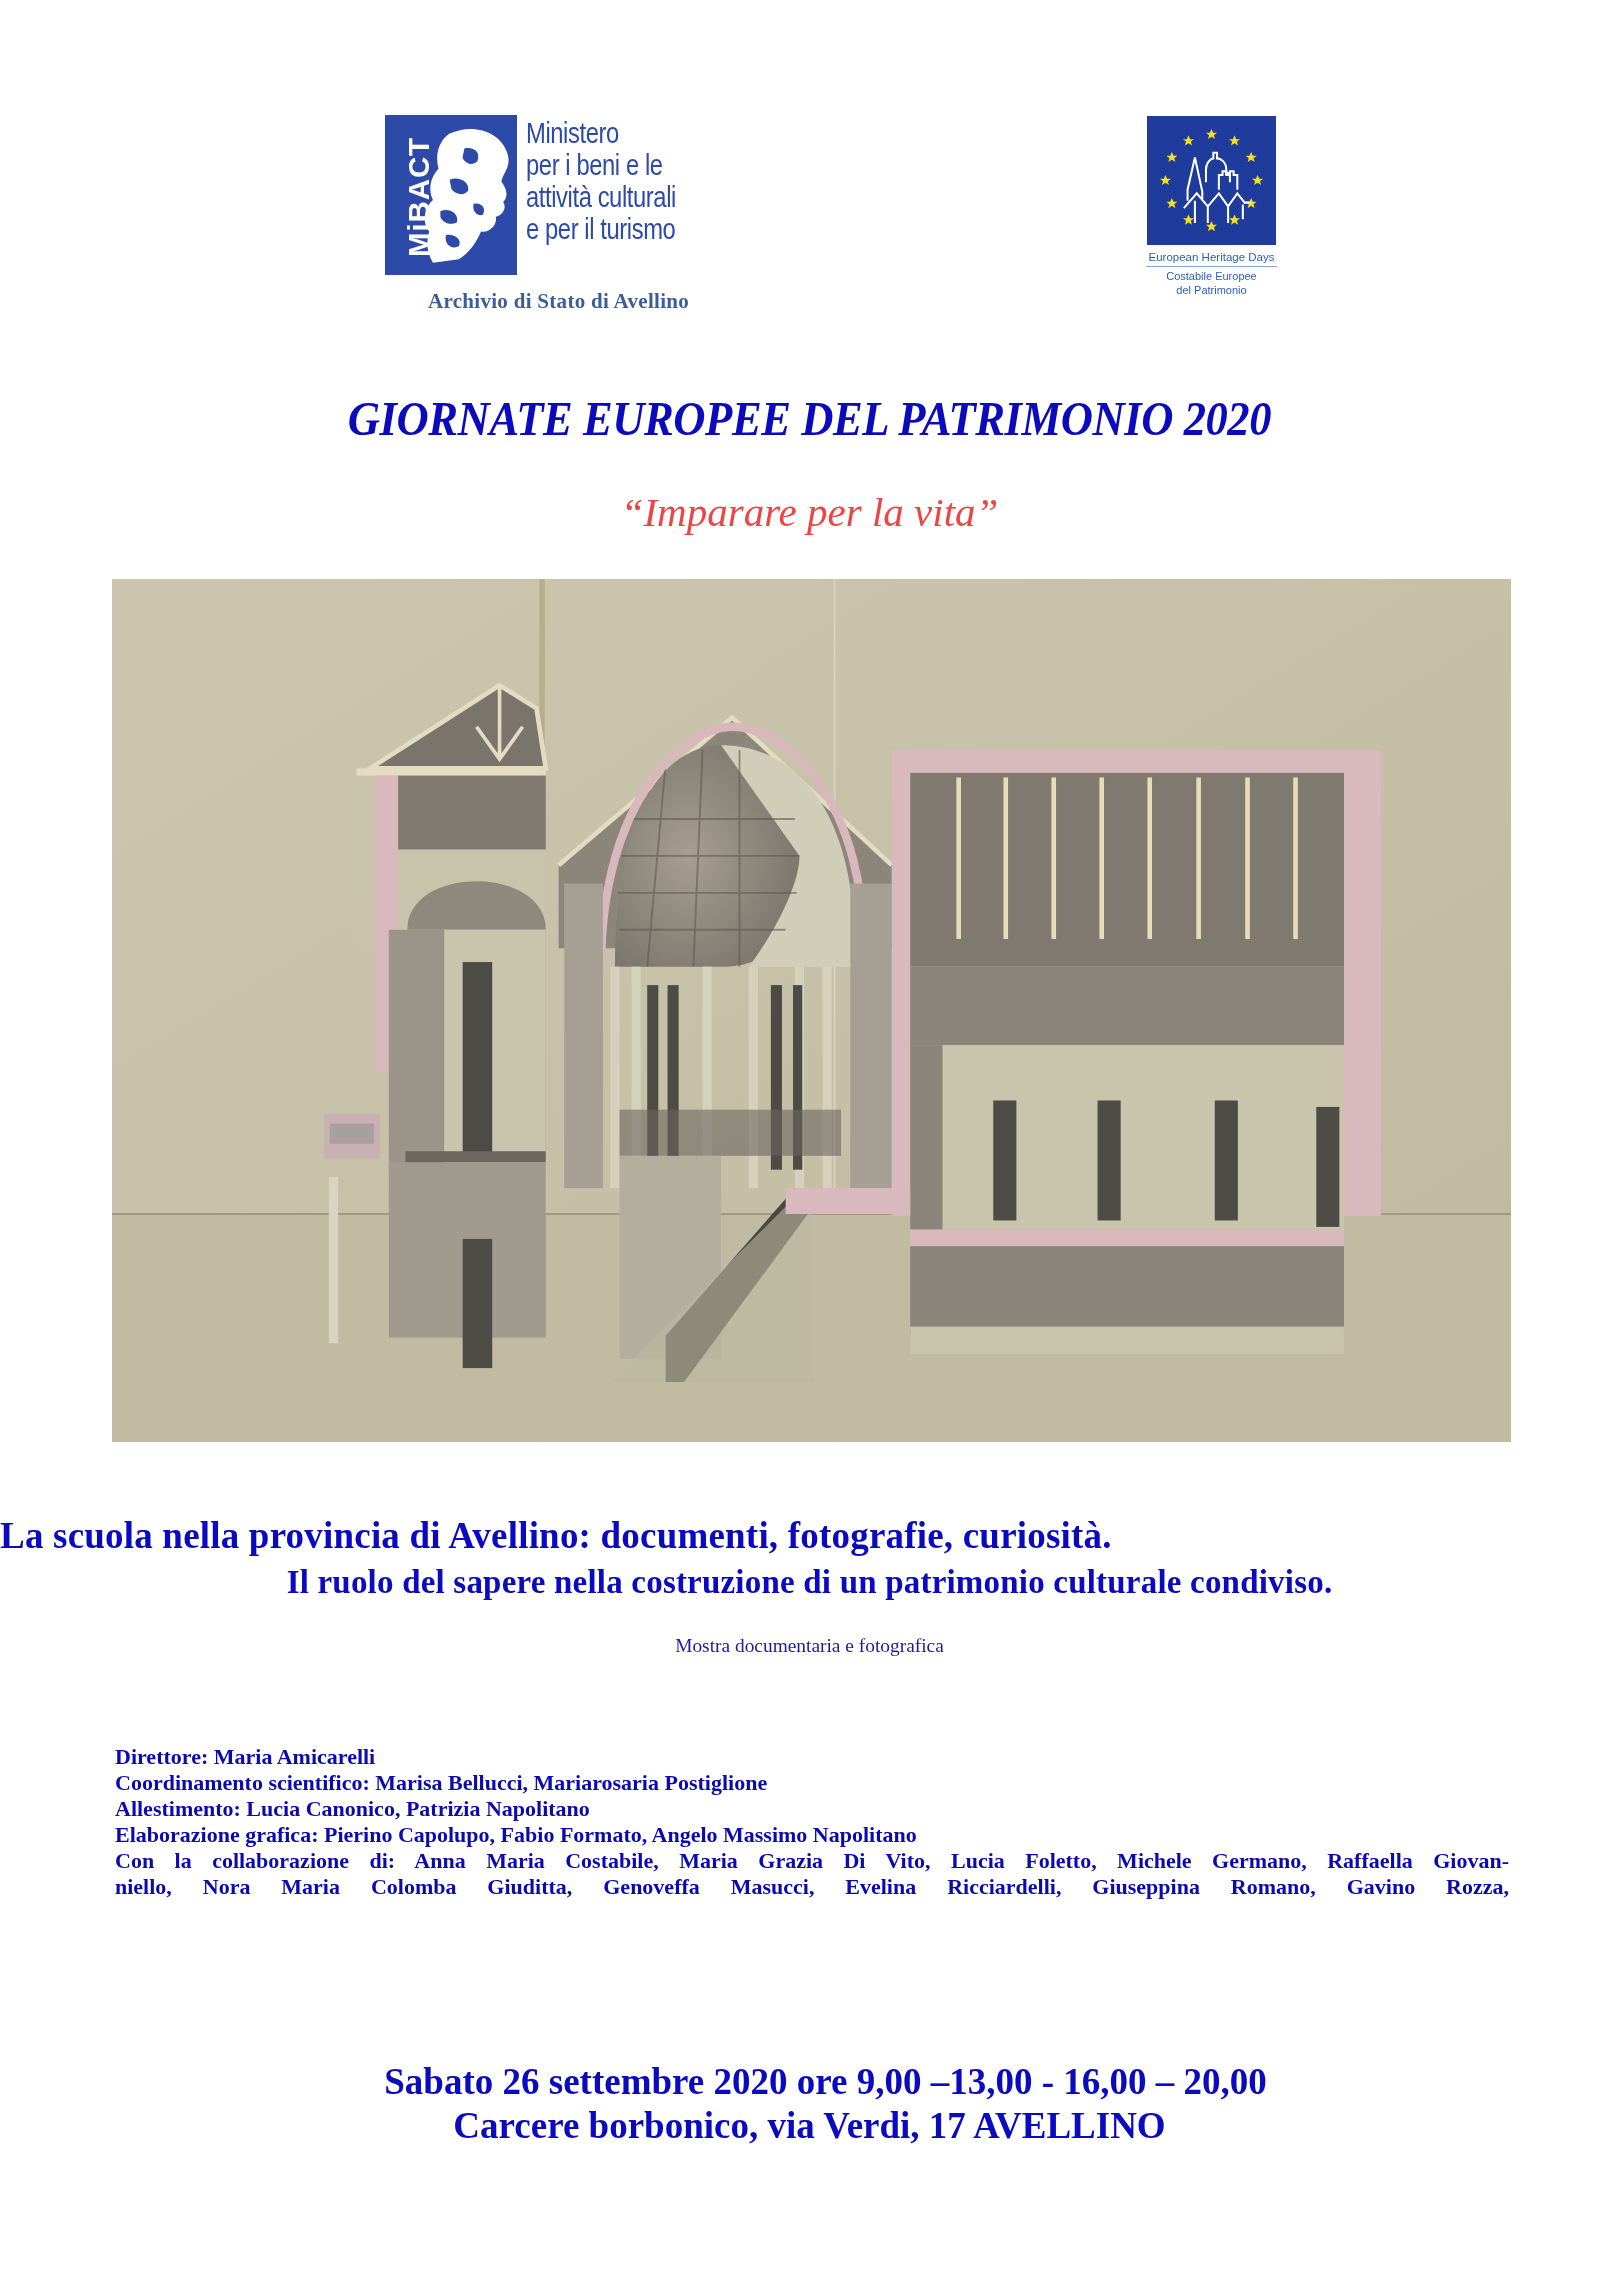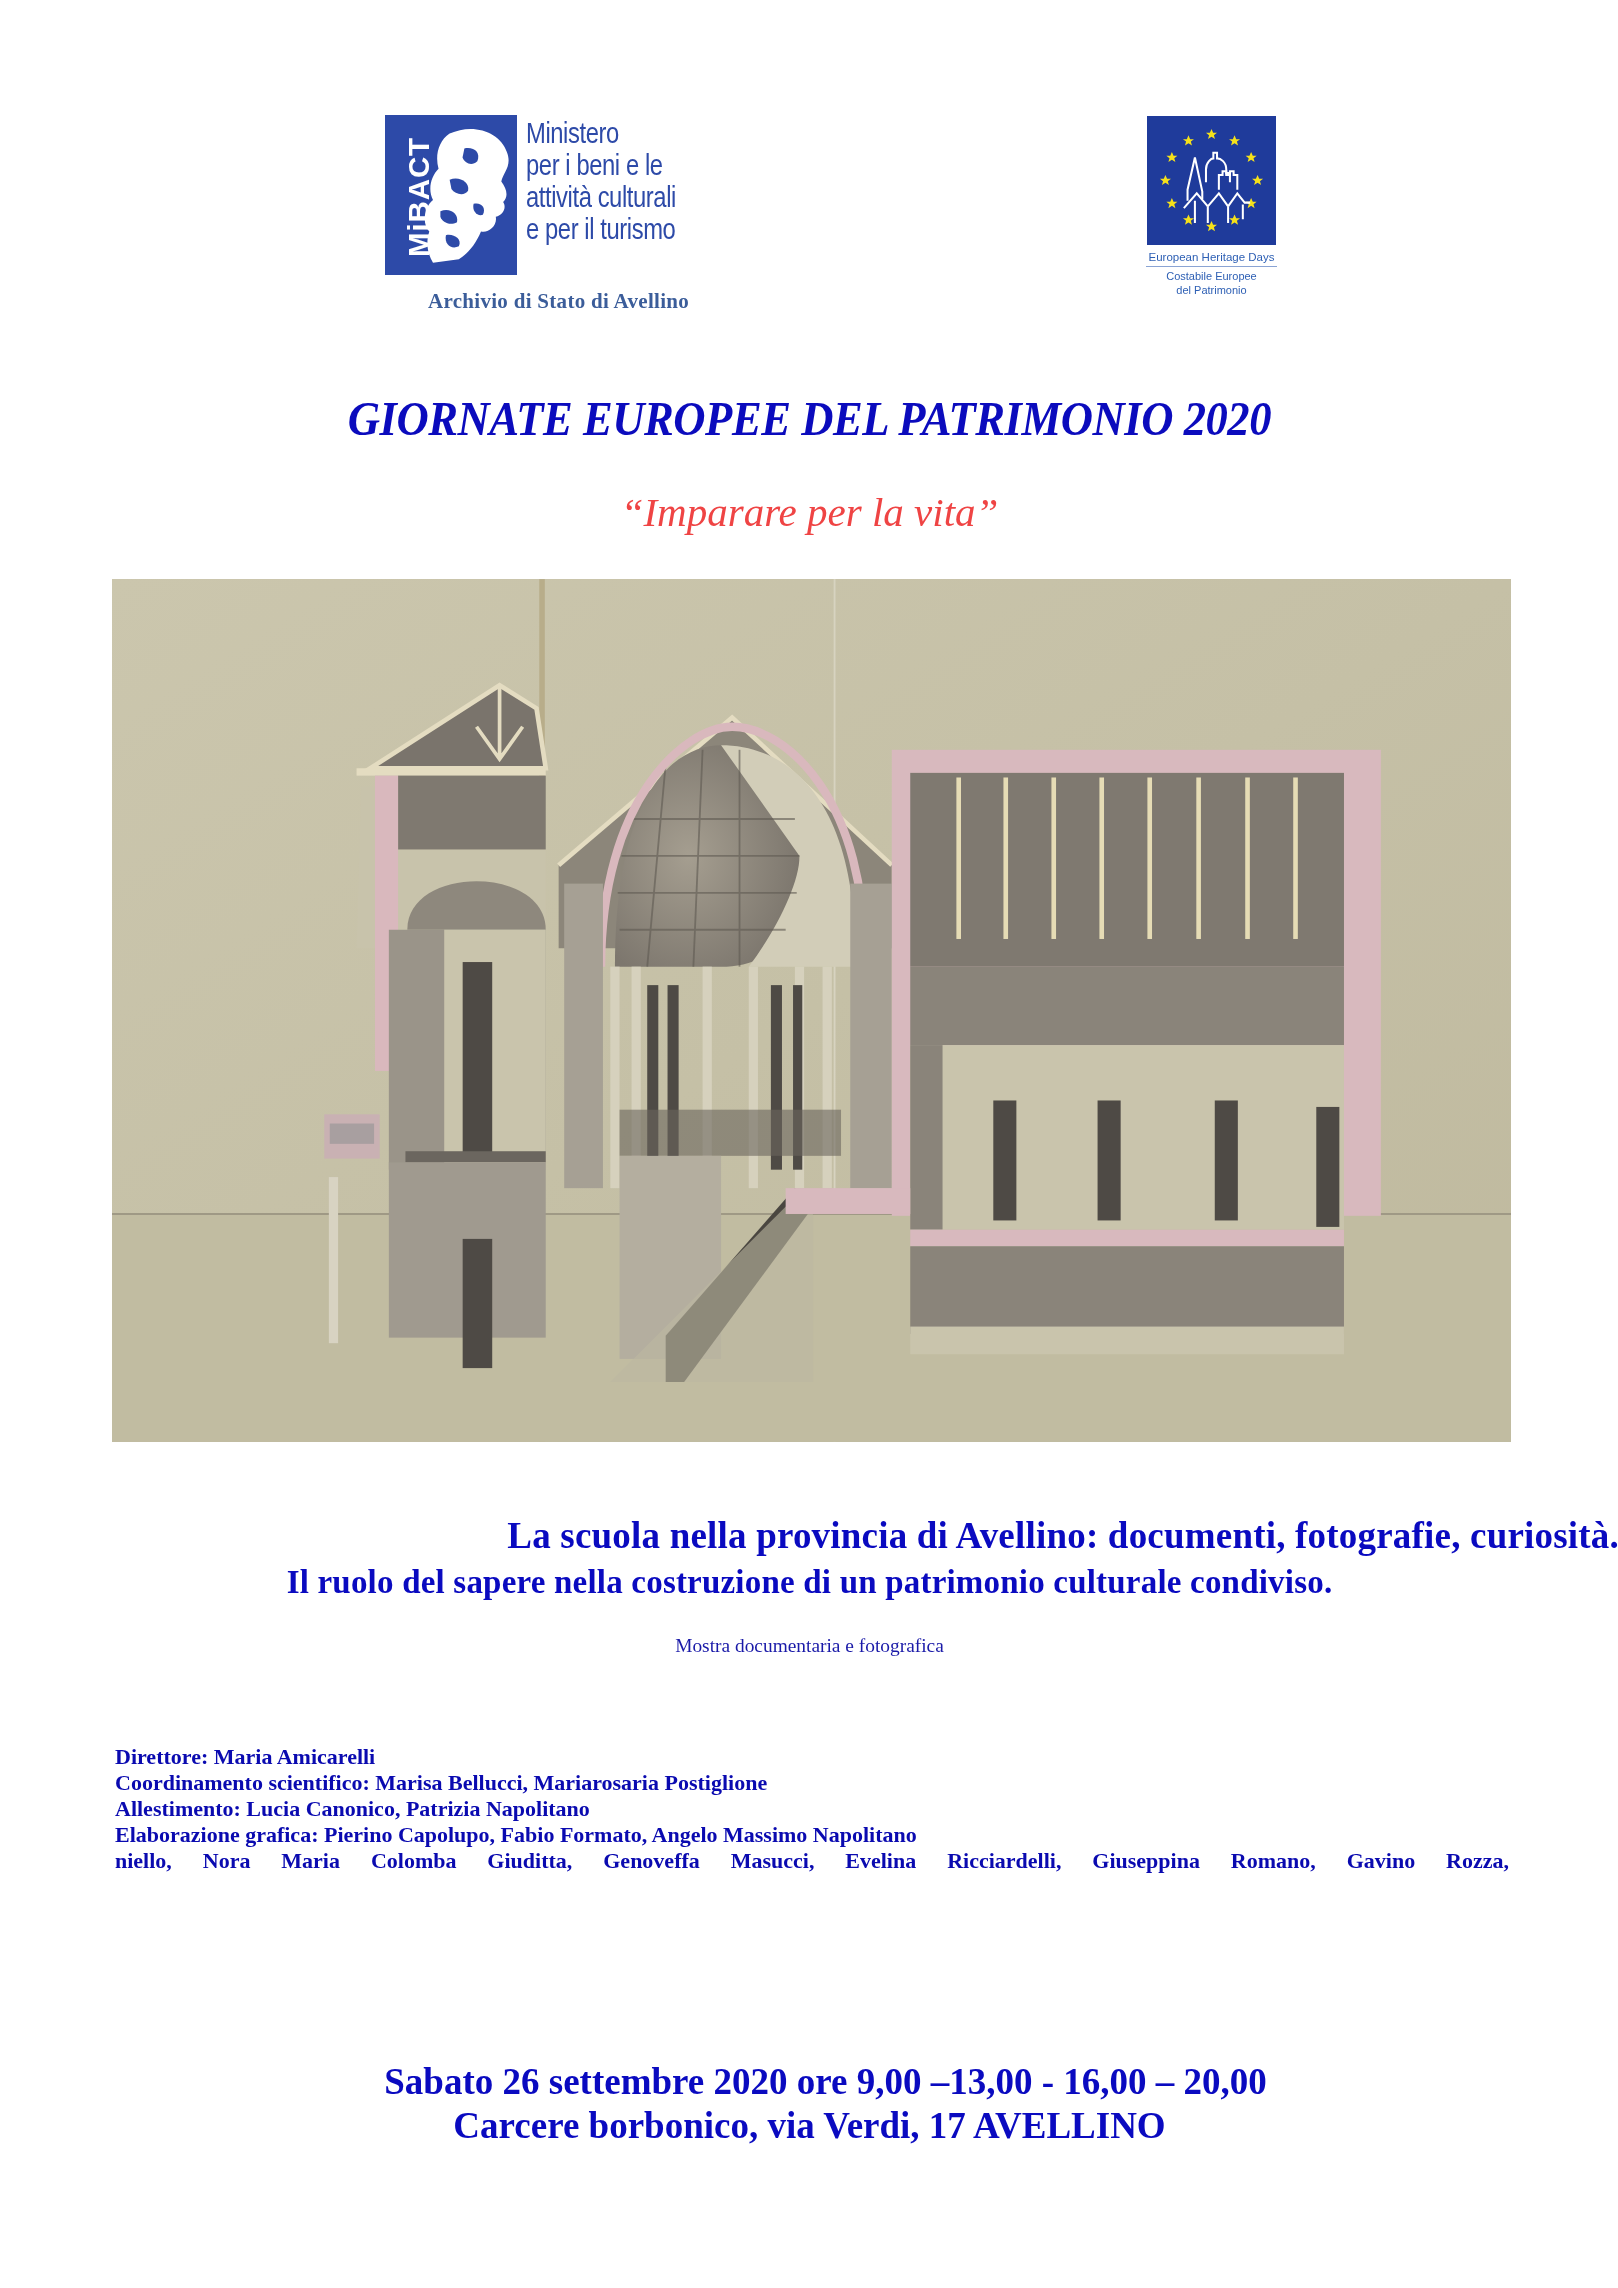--- a/index.html
+++ b/index.html
@@ -21,21 +21,21 @@
   .ehd-it { position: absolute; left: 0; top: 153px; width: 135px; text-align: center; color: #2d5fb4; font-family: "Liberation Sans", sans-serif; font-size: 11px; line-height: 14px; }
 
   
   .title { left: 0; top: 391px; width: 1619px; text-align: center; color: #0b0bbd; font-style: italic; font-weight: bold; font-size: 48px; letter-spacing: -0.5px; }
   .title-inner { display: inline-block; transform: scaleX(0.93); }
   .subtitle { left: 0; top: 460px; width: 1619px; text-align: center; color: #ef4444; font-style: italic; font-size: 41px; margin-top: 28px; }
 
   
   .drawing { left: 112px; top: 579px; width: 1399px; height: 863px; background: #c7c2a9; overflow: hidden; }
 
-  .head1 { left: 0; top: 1514px; width: 1619px; text-align: right; color: #0a0ac0; font-weight: bold; font-size: 37px; letter-spacing: 0.2px; }
+  .head1 { left: 0; top: 1514px; width: 1619px; text-align: left; color: #0a0ac0; font-weight: bold; font-size: 37px; letter-spacing: 0.2px; }
   .head2 { left: 0; top: 1564px; width: 1619px; text-align: center; color: #0a0ac0; font-weight: bold; font-size: 33px; letter-spacing: 0.2px; }
   .mostra { left: 0; top: 1635px; width: 1619px; text-align: center; color: #1a1aa8; font-size: 19.4px; }
 
   .credits { left: 115px; top: 1744px; width: 1394px; color: #0a0ab0; font-weight: bold; font-size: 22px; line-height: 26px; }
   .credits div { white-space: nowrap; }
   .credits .just { white-space: normal; text-align: justify; text-align-last: justify; }
   .credits .last { white-space: nowrap; }
 
   .date { left: 0; top: 2060px; width: 1619px; text-align: center; color: #0a0ac0; font-weight: bold; font-size: 37px; padding-left: 16px; }
   .place { left: 0; top: 2104px; width: 1619px; text-align: center; color: #0a0ac0; font-weight: bold; font-size: 37px; }
@@ -216,18 +216,19 @@
 
 <div class="abs head1">La scuola nella provincia di Avellino: documenti, fotografie, curiosità.</div>
 <div class="abs head2">Il ruolo del sapere nella costruzione di un patrimonio culturale condiviso.</div>
 <div class="abs mostra">Mostra documentaria e fotografica</div>
 
 <div class="abs credits">
   <div>Direttore: Maria Amicarelli</div>
   <div>Coordinamento scientifico: Marisa Bellucci, Mariarosaria Postiglione</div>
   <div>Allestimento: Lucia Canonico, Patrizia Napolitano</div>
   <div>Elaborazione grafica: Pierino Capolupo, Fabio Formato, Angelo Massimo Napolitano</div>
+  <div class="just">Con la collaborazione di: Anna Maria Costabile, Maria Grazia Di Vito, Lucia Foletto, Michele Germano, Raffaella Giovan-</div>
   <div class="just">niello, Nora Maria Colomba Giuditta, Genoveffa Masucci, Evelina Ricciardelli, Giuseppina Romano, Gavino Rozza,</div>
 </div>
 
 <div class="abs date">Sabato 26 settembre 2020 ore 9,00 –13,00 - 16,00 – 20,00</div>
 <div class="abs place">Carcere borbonico,  via Verdi, 17 AVELLINO</div>
 
 
 </body></html>

